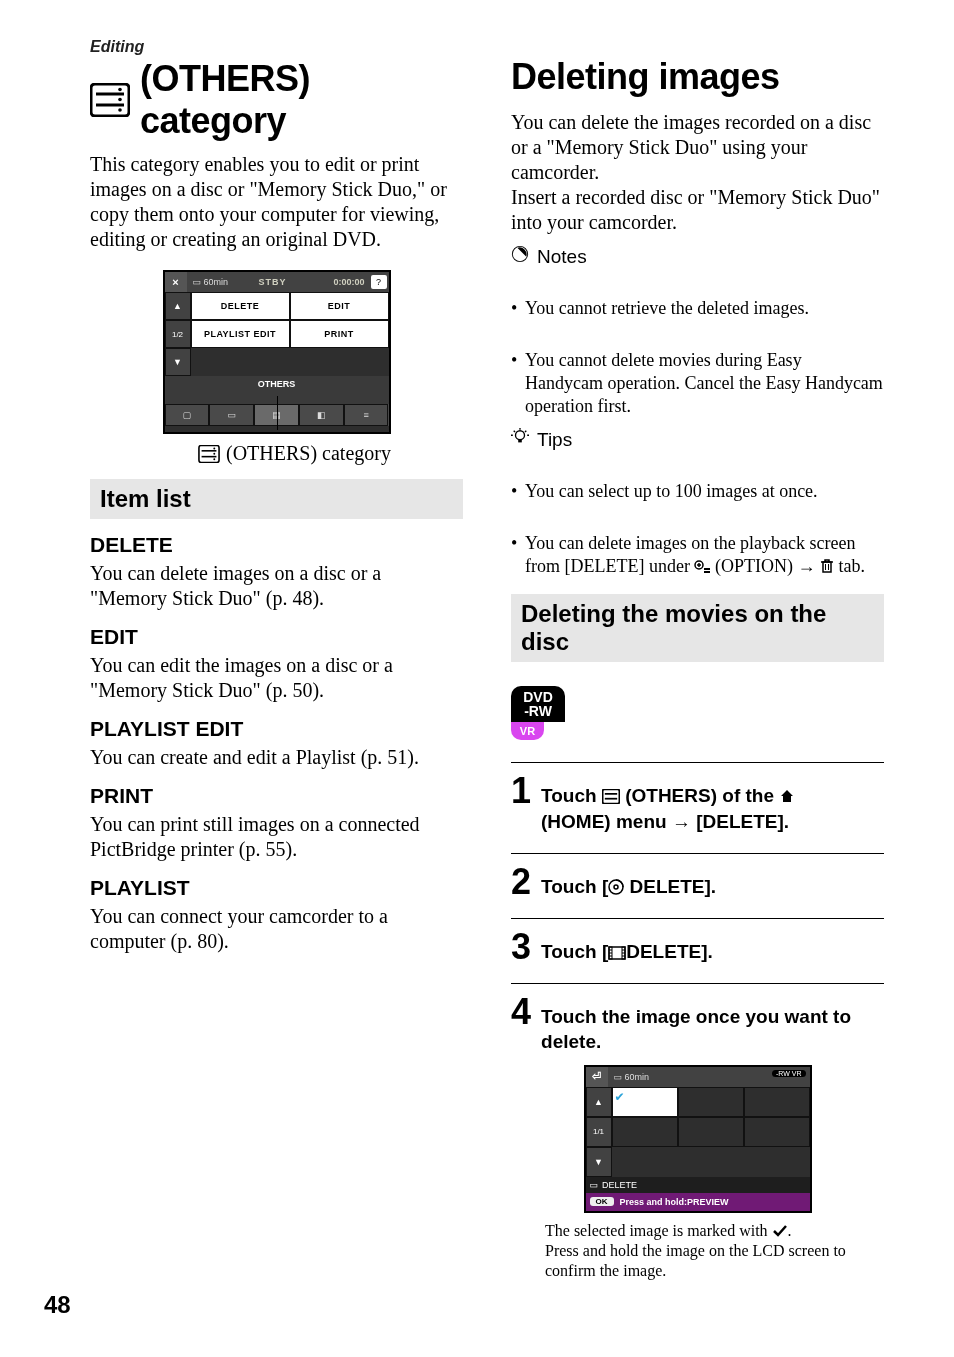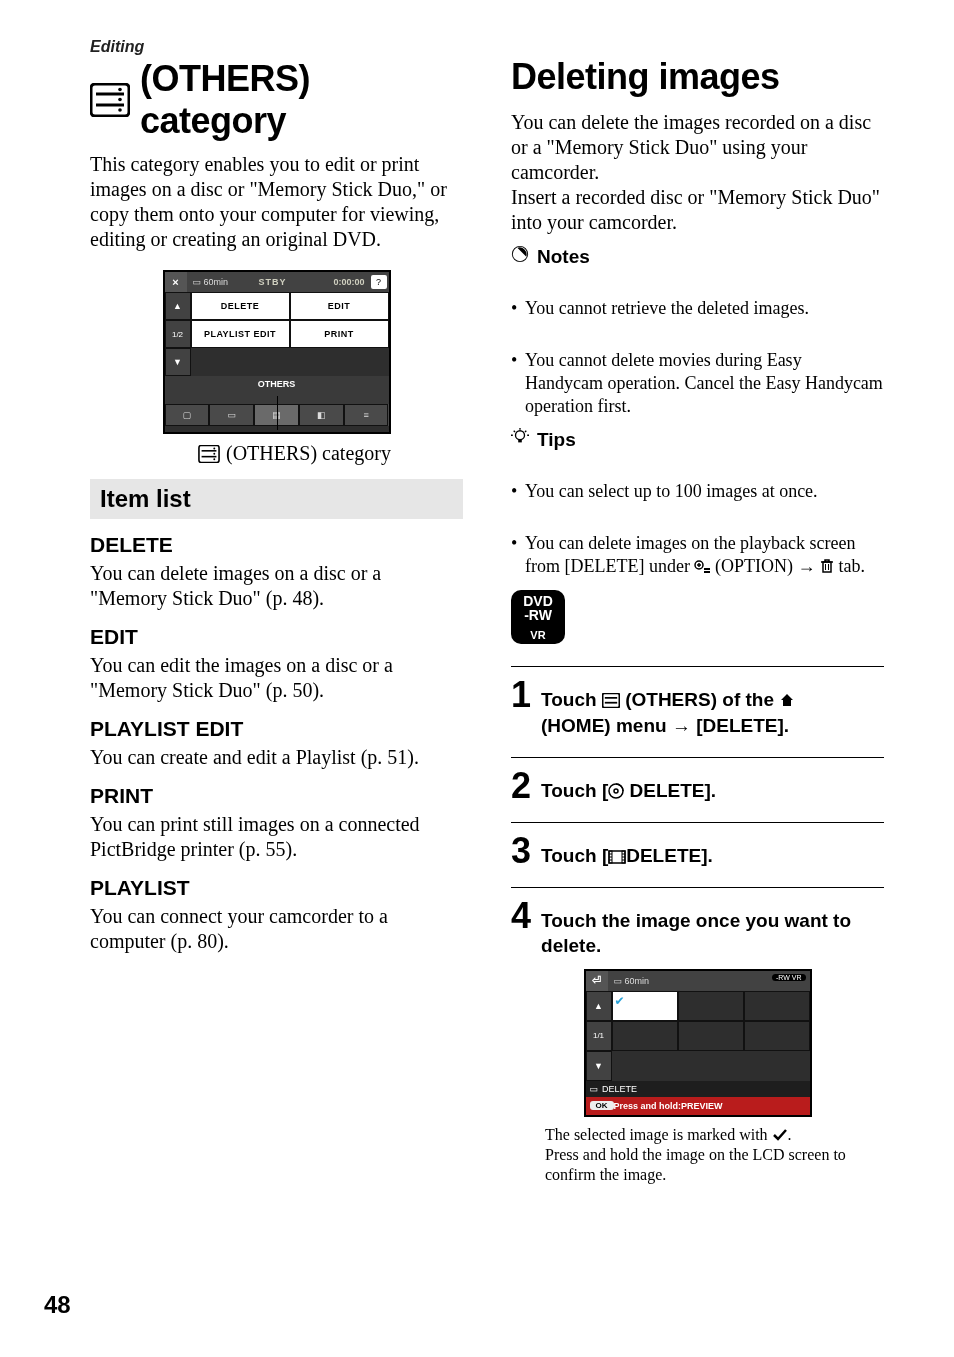--- a/index.html
+++ b/index.html
@@ -10,34 +10,34 @@
   .breadcrumb { font-family: Arial, Helvetica, sans-serif; font-weight: 700; font-style: italic; font-size: 16px; color: #222; margin-bottom: 2px; }
   .h1-row { display: flex; align-items: center; gap: 10px; margin-bottom: 10px; }
   .h1 { font-family: Arial, Helvetica, sans-serif; font-weight: 900; font-size: 36px; letter-spacing: -0.5px; }
   .others-icon svg, .others-icon-inline svg { display:block; }
   .para { font-size: 20px; line-height: 1.25; margin-bottom: 18px; }
   .figure { text-align: center; margin: 4px 0 6px 0; }
   .fig-caption { font-family: "Times New Roman", serif; font-size: 20px; display: inline-flex; align-items: center; gap: 6px; margin-top: 8px; margin-left: 36px;}
   .section-bar { background: #e6e6e6; font-family: Arial, Helvetica, sans-serif; font-weight: 700; font-size: 24px; padding: 6px 10px; margin: 12px 0 14px 0; }
   .h3 { font-family: Arial, Helvetica, sans-serif; font-weight: 800; font-size: 21px; margin-top: 14px; margin-bottom: 4px; }
   .body { font-size: 20px; line-height: 1.25; }
-  .notes-head { display:flex; align-items:center; gap:8px; font-family: Arial, Helvetica, sans-serif; font-weight:700; font-size:19px; margin-top:10px; margin-bottom:4px; }
+  .notes-head { display:flex; align-items:center; gap:8px; font-family: Arial, Helvetica, sans-serif; font-weight:400; font-size:19px; margin-top:10px; margin-bottom:4px; }
   .bullets { list-style: none; padding-left: 0; }
   .bullets li { position: relative; padding-left: 14px; font-size: 18px; line-height:1.28; margin-bottom:2px;margin-top:29px; }
   .bullets li::before { content:"•"; position:absolute; left:0; top:0; }
   .tips-icon, .notes-icon { display:inline-block; }
   .step { display:flex; gap:10px; align-items:flex-start; margin: 10px 0 6px 0; }
   .step-num { font-family: Arial, Helvetica, sans-serif; font-weight:700; font-size:36px; line-height:1; }
   .step-text { font-family: Arial, Helvetica, sans-serif; font-weight:700; font-size:19px; line-height:1.35; padding-top:10px; }
   .hr { border:none; border-top:1px solid #000; margin: 16px 0 6px 0; }
   .hr-light { border:none; border-top:1px solid #000; margin: 18px 0 6px 0; }
   .page-num { position:absolute; left:44px; bottom:38px; font-family: Arial, Helvetica, sans-serif; font-weight:800; font-size:24px; }
   .badge-stack { display:inline-block; margin: 10px 0 6px 0; }
   .badge-dvd { background:#000; color:#fff; font-family: Arial, Helvetica, sans-serif; font-weight:800; font-size:14px; padding:4px 8px; border-radius:10px 10px 0 0; text-align:center; line-height:1; width:54px;}
-  .badge-vr { background:#000000; color:#fff; font-family: Arial, Helvetica, sans-serif; font-weight:800; font-size:11px; padding:3px 8px; border-radius:0 0 10px 10px; text-align:center; width:54px;}
+  .badge-vr { background:#d946ef; color:#fff; font-family: Arial, Helvetica, sans-serif; font-weight:800; font-size:11px; padding:3px 8px; border-radius:0 0 10px 10px; text-align:center; width:33px;}
   .inline-icon { vertical-align: -2px; }
   .arrow { font-family: Arial, sans-serif; }
   .indent-para { font-size:16px; line-height:1.25; margin-left:34px; margin-top:8px; }
   .caption-line { position:relative; }
   .caption-line::before { content:""; position:absolute; left:50%; top:-38px; width:1px; height:34px; background:#000; }
   
   .mockui { width:228px; margin:0 auto; border:2px solid #000; font-family: Arial, sans-serif; font-size:9px; color:#fff; background:#2e2e2e; }
   .mockui .topbar { display:flex; align-items:center; height:20px; background:#424242; position:relative;}
   .mockui .x { width:22px; height:20px; background:#555; display:flex; align-items:center; justify-content:center; color:#fff; font-weight:700; font-size:11px;}
   .mockui .batt { margin-left:6px; color:#ddd;}
@@ -56,21 +56,21 @@
   .mockui2 .topbar { display:flex; align-items:center; height:20px; background:#424242; position:relative;}
   .mockui2 .back { width:22px; height:20px; background:#555; display:flex; align-items:center; justify-content:center; color:#fff; font-weight:700; font-size:11px;}
   .mockui2 .batt { margin-left:6px; color:#ddd;}
   .mockui2 .rw { position:absolute; right:4px; top:3px; background:#000; color:#fff; border-radius:8px; padding:0 4px; font-size:7px; }
   .mockui2 .grid { display:grid; grid-template-columns: 26px 1fr 1fr 1fr; grid-auto-rows:30px;}
   .mockui2 .sidecell { background:#424242; border:1px solid #111; display:flex; align-items:center; justify-content:center;}
   .mockui2 .thumb { background:#fff; border:1px solid #111; display:flex; align-items:flex-start; justify-content:flex-start; color:#2aa3d9; font-size:12px; padding:2px;}
   .mockui2 .empty { background:#2e2e2e; border:1px solid #111;}
   .mockui2 .pager { background:#424242; border:1px solid #111; color:#fff; display:flex; align-items:center; justify-content:center; font-size:8px;}
   .mockui2 .delrow { display:flex; align-items:center; background:#1e1e1e; height:16px; padding:0 4px; gap:4px;}
-  .mockui2 .okrow { display:flex; align-items:center; background:#b91c1c; height:18px; padding:0 4px; }
+  .mockui2 .okrow { display:flex; align-items:center; background:#701a75; height:18px; padding:0 4px; gap:6px;}
   .mockui2 .okbtn { background:#eee; color:#000; font-weight:700; border-radius:3px; padding:0 6px; font-size:8px;}
 </style>
 </head>
 <body>
 
 <div class="page">
   <div class="columns">
 
     <div class="col">
       <div class="breadcrumb">Editing</div>
@@ -196,20 +196,21 @@
               </svg></span><span> (OPTION) </span><span class="arrow">→</span> <span><svg class="inline-icon" width="14" height="16" viewBox="0 0 14 16">
                 <rect x="3" y="4" width="8" height="10" fill="none" stroke="#000" stroke-width="1.5"></rect>
                 <line x1="1" y1="4" x2="13" y2="4" stroke="#000" stroke-width="1.5"></line>
                 <path d="M5 4 L5 2 L9 2 L9 4" fill="none" stroke="#000" stroke-width="1.5"></path>
                 <line x1="5.5" y1="6" x2="5.5" y2="12" stroke="#000"></line>
                 <line x1="8.5" y1="6" x2="8.5" y2="12" stroke="#000"></line>
               </svg></span><span> tab.</span>
         </li>
       </ul>
 
+      <div class="section-bar" style="margin-top:16px">Deleting the movies on the disc</div>
 
       <div class="badge-stack">
         <div class="badge-dvd" style="white-space:pre-line">DVD
 -RW</div>
         <div class="badge-vr">VR</div>
       </div>
 
       <hr class="hr">
       <div class="step">
         <div class="step-num">1</div>

